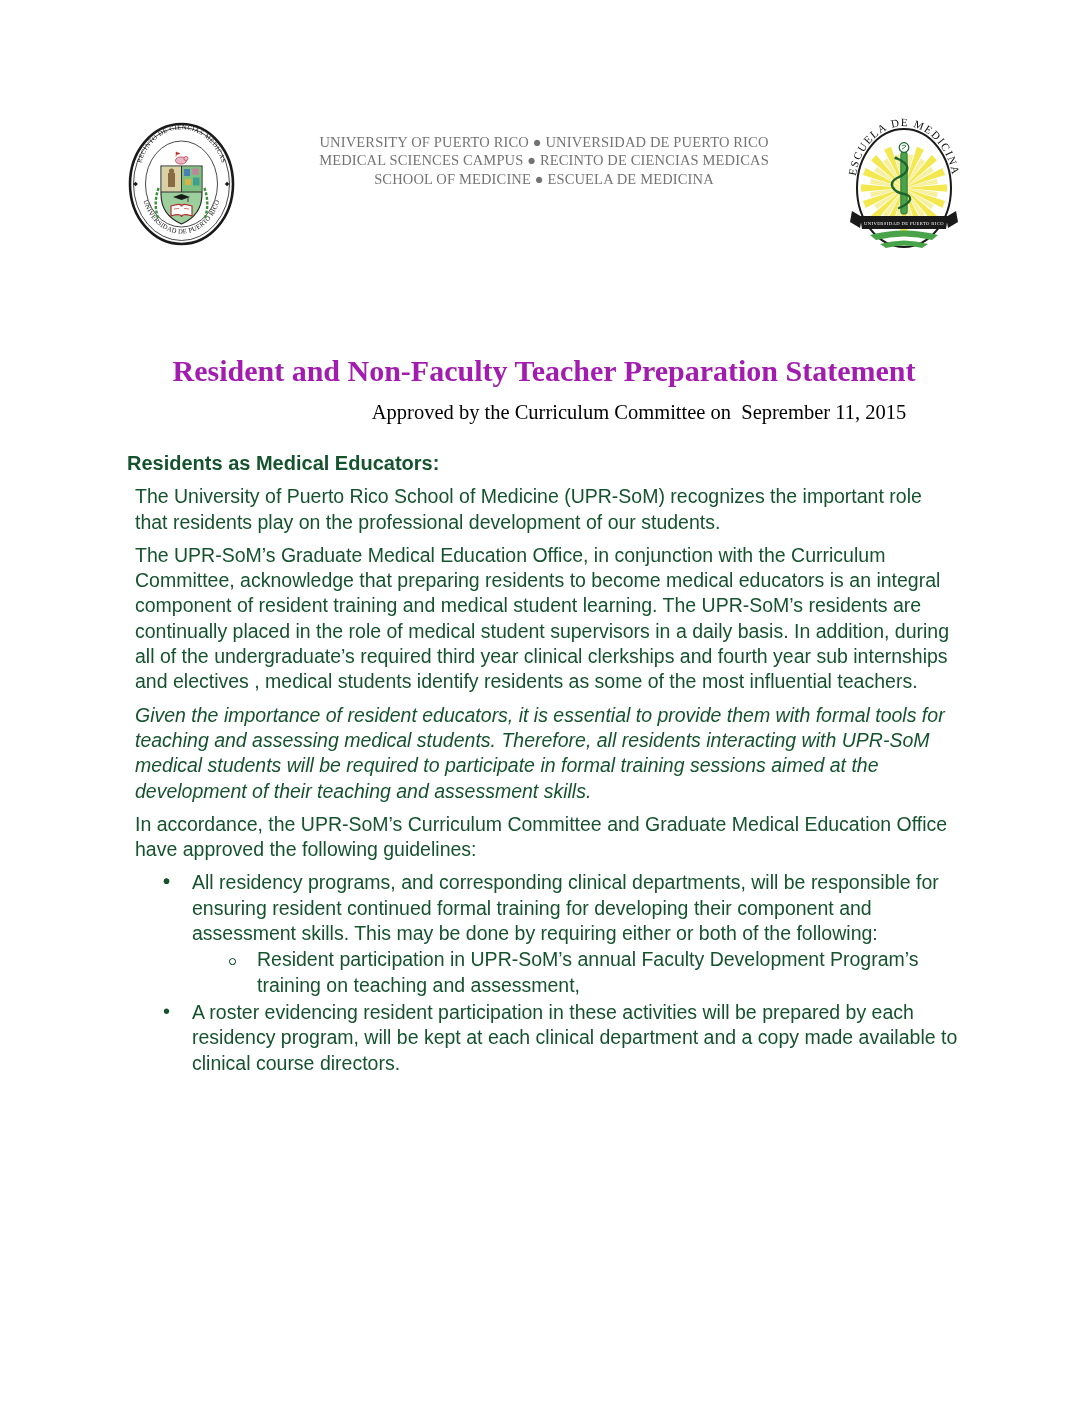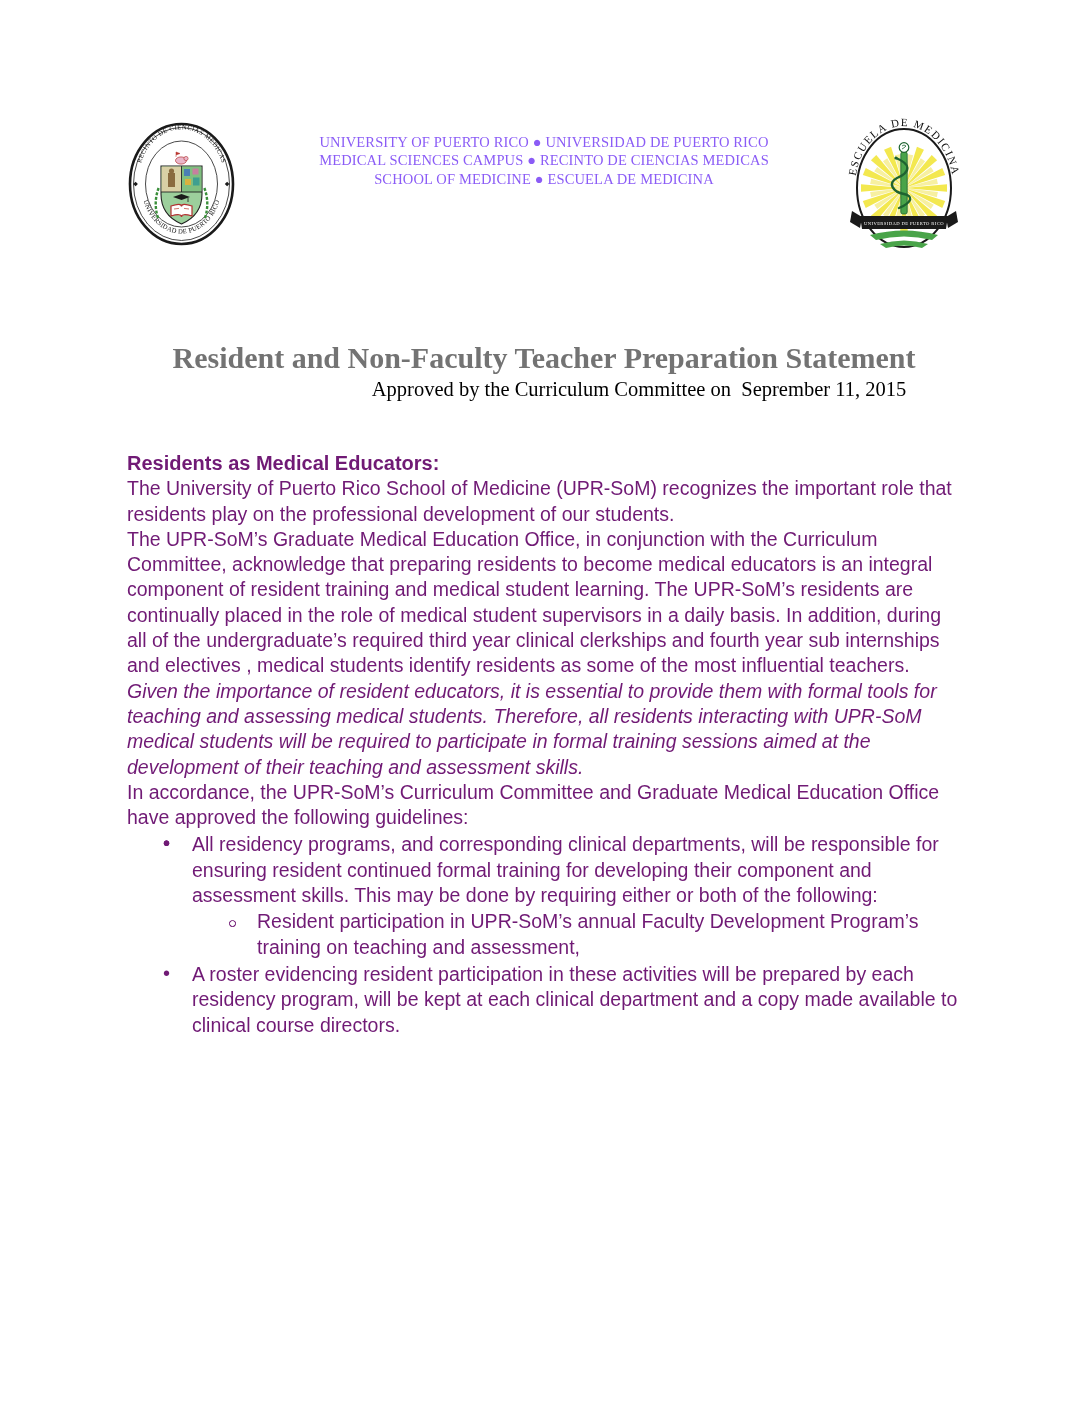--- a/index.html
+++ b/index.html
@@ -2,35 +2,35 @@
 <html><head>
 <meta charset="utf-8">
 <style>
   html,body{margin:0;padding:0;background:#ffffff;}
   .page{position:relative;width:1088px;height:1408px;background:#ffffff;
         font-family:"Liberation Sans",sans-serif;color:#000;overflow:hidden;}
 
   
   .letterhead-lines{position:absolute;top:133px;left:0;width:100%;text-align:center;
         font-family:"Liberation Serif",serif;font-size:14.5px;line-height:18.4px;
-        letter-spacing:.15px;color:#8b5cf6;}
+        letter-spacing:.15px;color:#737373;}
   .seal-left{position:absolute;top:122px;left:128px;width:107px;height:124px;}
   .seal-right{position:absolute;top:116px;left:842px;width:124px;height:152px;}
 
   
   .title-block{position:absolute;top:341px;left:0;width:100%;text-align:center;
         font-family:"Liberation Serif",serif;}
-  .doc-title{margin:0;font-size:30px;font-weight:bold;line-height:34px;color:#737373;}
+  .doc-title{margin:13px;font-size:30px;font-weight:bold;line-height:34px;color:#a21caf;}
   .doc-subtitle{margin-top:3px;font-size:20.5px;position:relative;left:95px;white-space:pre-wrap;}
 
   
   .content{position:absolute;top:451px;left:127px;width:833px;
-        font-size:19.5px;line-height:25.3px;color:#701a75;}
+        font-size:19.5px;line-height:25.3px;color:#14532d;}
   .section-heading{margin:0;font-size:20px;font-weight:bold;}
-  .content p{margin:0;}
+  .content p{margin:8px;}
   .p-first{margin-top:27px;}
   .p-gap{margin-top:24px;font-style:italic;}
   .p-gap2{margin-top:22px;}
 
   ul.main{list-style:none;margin:2px 0 0 0;padding:0;}
   ul.main>li{position:relative;padding-left:65px;margin:2px 0;}
   ul.main>li>.dot{position:absolute;left:36px;top:-1px;font-size:20px;}
   ul.sub{list-style:none;margin:0;padding:0;}
   ul.sub>li{position:relative;padding-left:65px;margin:1px 0;}
   ul.sub>li>.ring{position:absolute;left:36px;top:1px;font-size:15px;}

